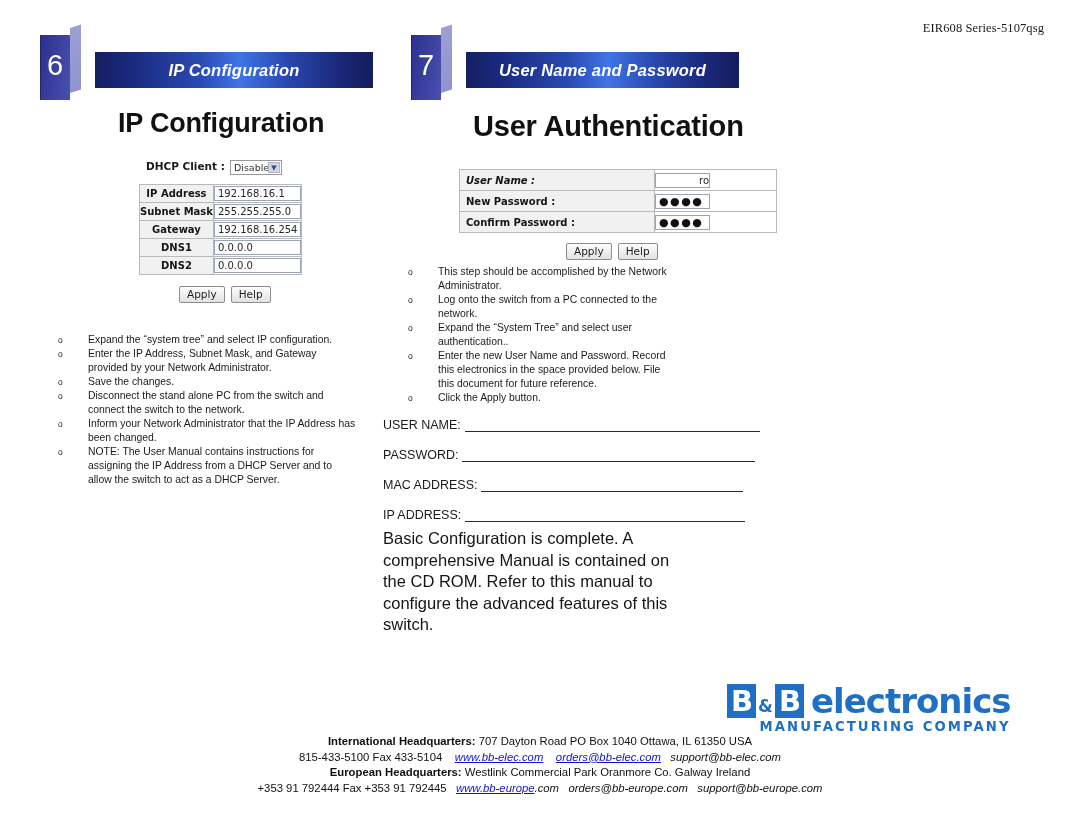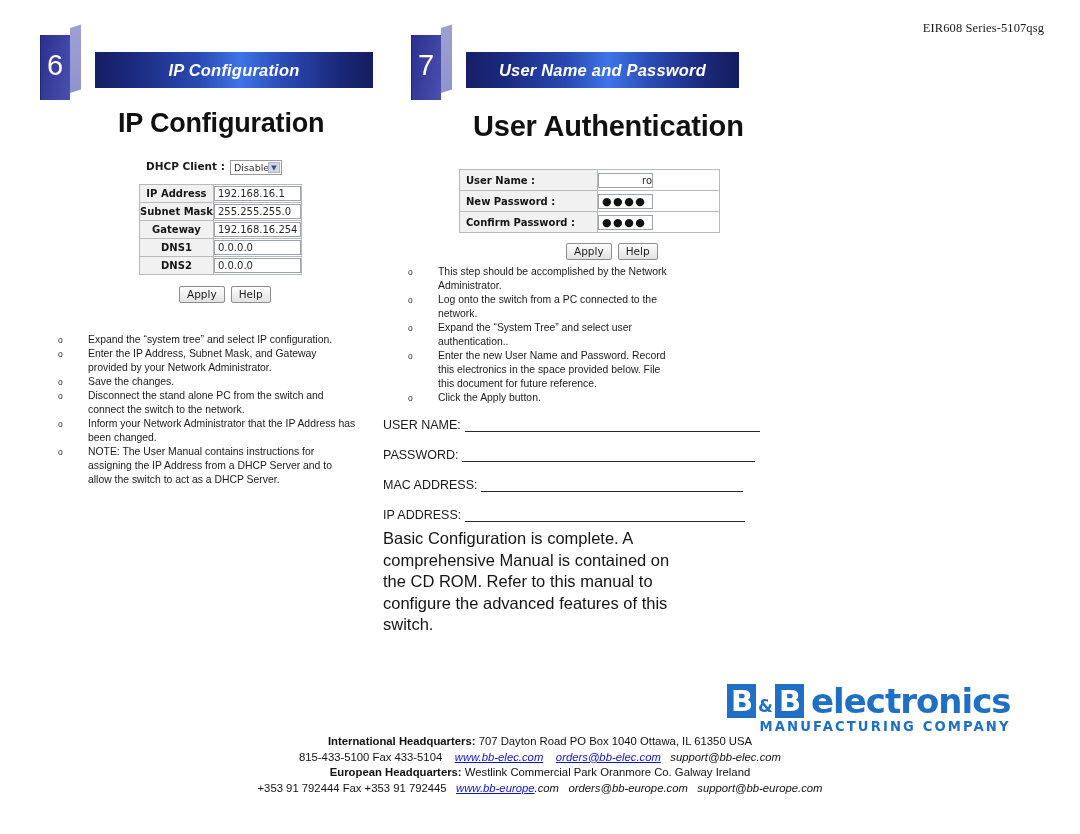--- a/index.html
+++ b/index.html
@@ -348,21 +348,21 @@
 
   <div class="banner" style="left:466px; top:52px; width:273px;">
     <span>User Name and Password</span>
   </div>
 
   <div class="sec-title" style="left:473px; top:110px; font-size:29px;">User Authentication</div>
 
   <table class="devtbl" style="left:459px; top:169px;">
     <tbody>
       <tr>
-        <td class="lbl left" style="width:138px; height:21px;">User Name :</td>
+        <td class="lbl left" style="width:195px; height:21px;font-style:italic;">User Name :</td>
         <td class="val" style="width:122px;">
           <span class="field" style="width:55px;padding-left:43px;">root</span>
         </td>
       </tr>
       <tr>
         <td class="lbl left" style="height:21px;">New Password :</td>
         <td class="val">
           <span class="field dots" style="width:55px;">●●●●</span>
         </td>
       </tr>

